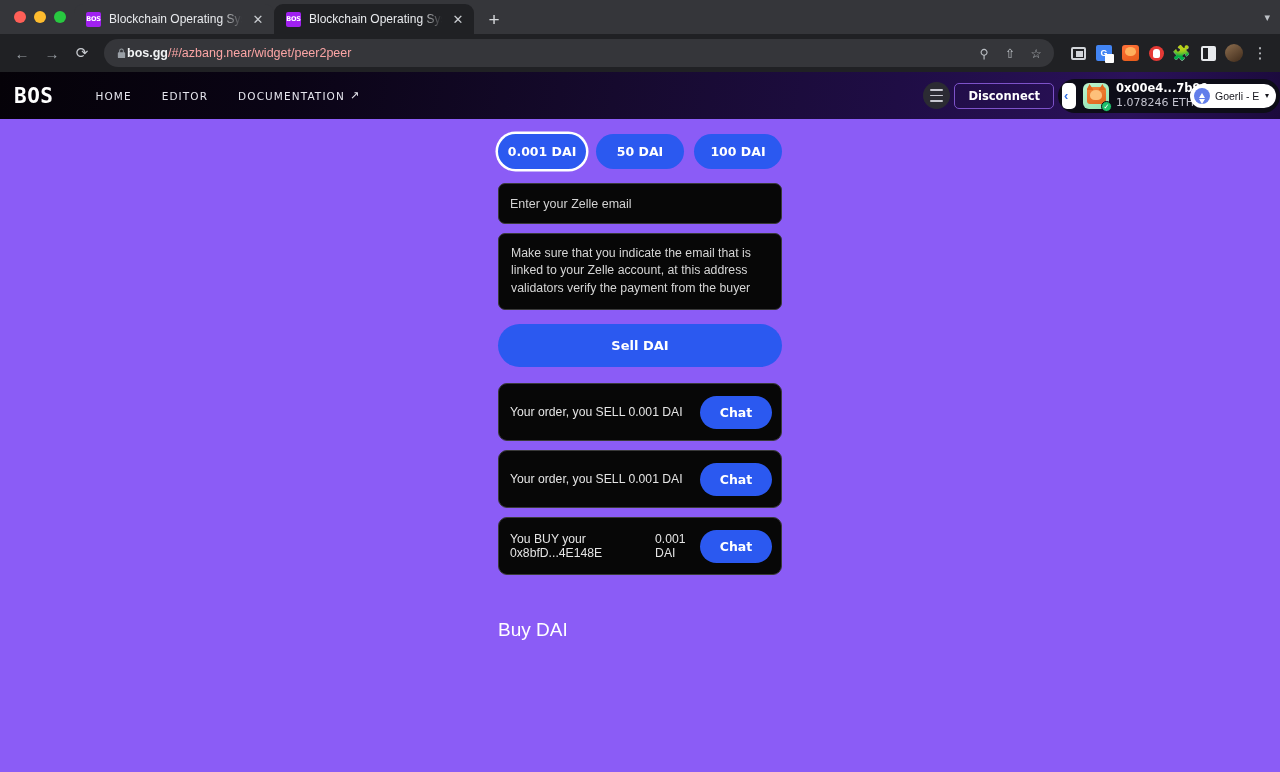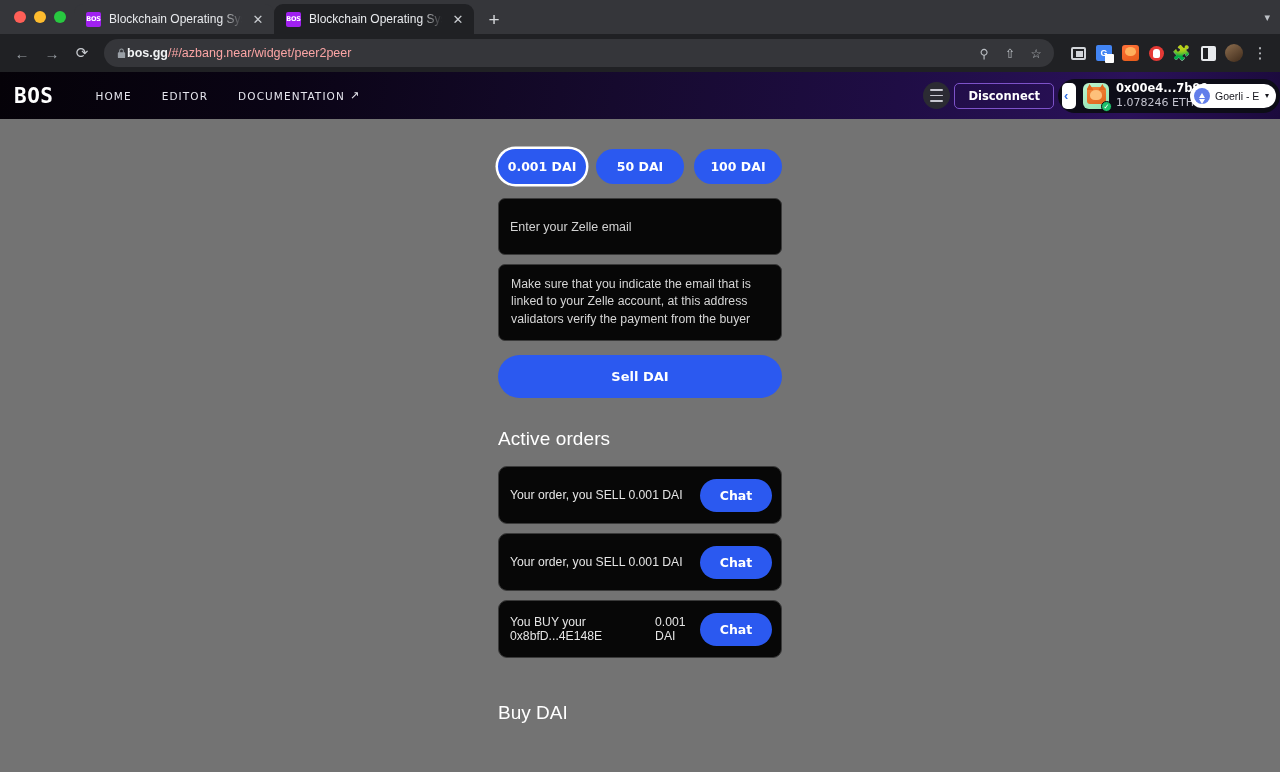--- a/index.html
+++ b/index.html
@@ -182,34 +182,34 @@
     border-bottom: 5.5px solid #fff; position: relative;
   }
   .eth-ic .diamond::after {
     content:''; position: absolute; left: -3.5px; top: 5.5px;
     border-left: 3.5px solid transparent; border-right: 3.5px solid transparent; border-top: 5.5px solid #fff;
   }
   .net-name { font-size: 10.5px; color: #16161d; white-space: nowrap; overflow: hidden; }
   .net-caret { font-size: 8px; color: #16161d; }
 
   
-  .page { background: #737373; height: calc(100% - 47px); padding-top: 30px; }
+  .page { background: #8b5cf6; height: calc(100% - 47px); padding-top: 15px; }
   .col { width: 284px; margin: 0 auto; }
 
   .amount-row { display: flex; gap: 10px; justify-content: space-between; }
   .amount-btn {
     flex: 1; height: 35px; border-radius: 18px; background: #2b59f0;
     color: #ffffff; font-size: 12.5px; font-weight: bold;
     display: flex; align-items: center; justify-content: center;
     border: none; font-family: "DejaVu Sans", sans-serif;
   }
   .amount-btn.focused { box-shadow: 0 0 0 2.5px #ffffff; }
 
   .zelle-input {
-    margin-top: 14px; width: 100%; height: 57px;
+    margin-top: 14px; width: 100%; height: 41px;
     background: #070707; border: 1px solid #3a3a3a; border-radius: 7px;
     color: #d8d8d8; font-size: 12.5px; padding: 0 11px;
     font-family: "Liberation Sans", sans-serif; outline: none;
   }
   .zelle-input::placeholder { color: #d2d2d2; }
 
   .info-box {
     margin-top: 9px; width: 100%;
     background: #070707; border: 1px solid #3a3a3a; border-radius: 7px;
     color: #d5d5d5; font-size: 12.3px; line-height: 1.42;
@@ -373,21 +373,20 @@
           <button class="amount-btn">50 DAI</button>
           <button class="amount-btn">100 DAI</button>
         </div>
 
         <input class="zelle-input" type="text" placeholder="Enter your Zelle email" style="">
 
         <div class="info-box">Make sure that you indicate the email that is linked to your Zelle account, at this address validators verify the payment from the buyer</div>
 
         <button class="sell-btn">Sell DAI</button>
 
-        <h2 class="section-title">Active orders</h2>
 
         <div class="orders">
 
           <div class="order-card">
             <div class="order-text">
               <div class="order-line1">Your order, you SELL</div>
               <div class="order-line2">0.001 DAI</div>
             </div>
             <button class="chat-btn">Chat</button>
           </div>

